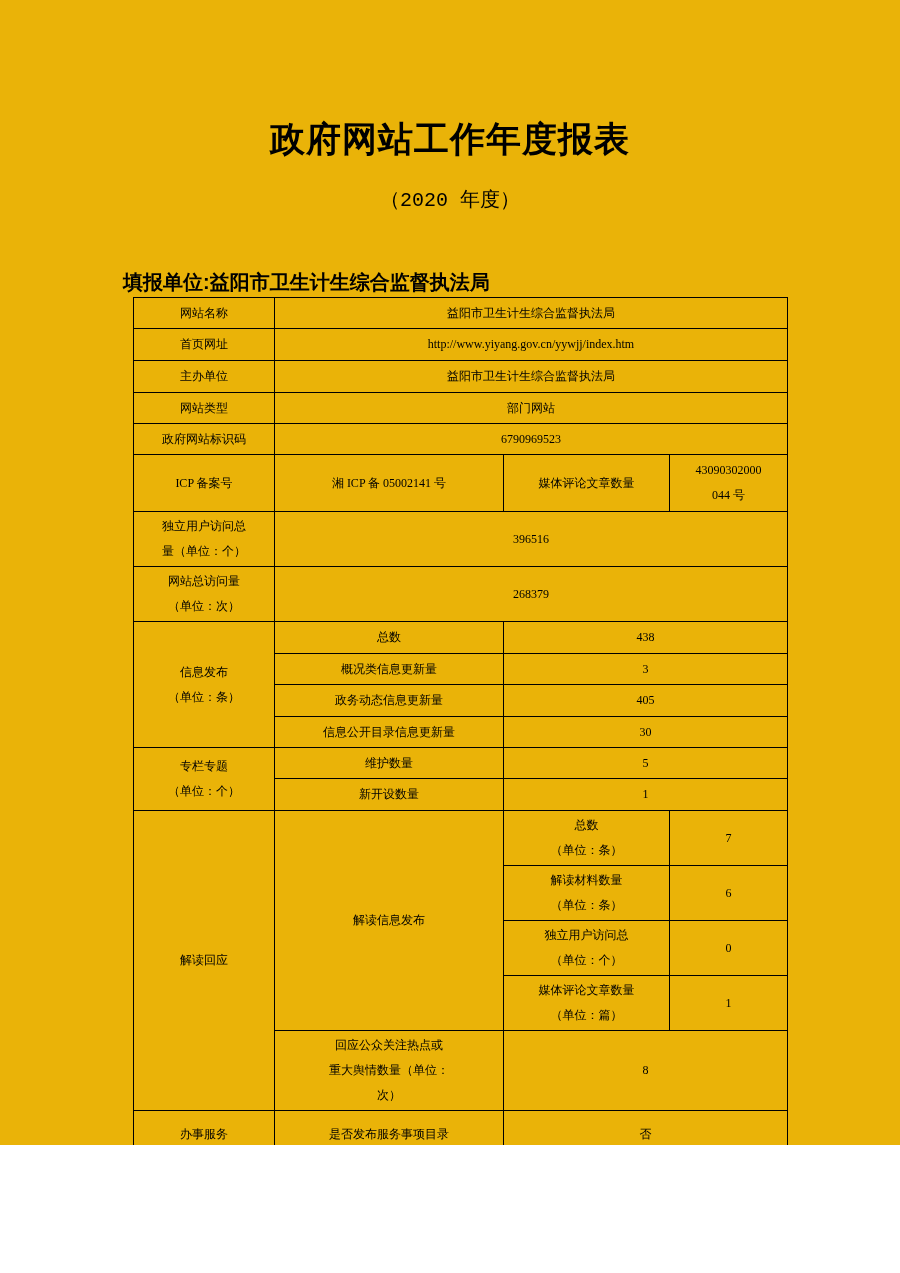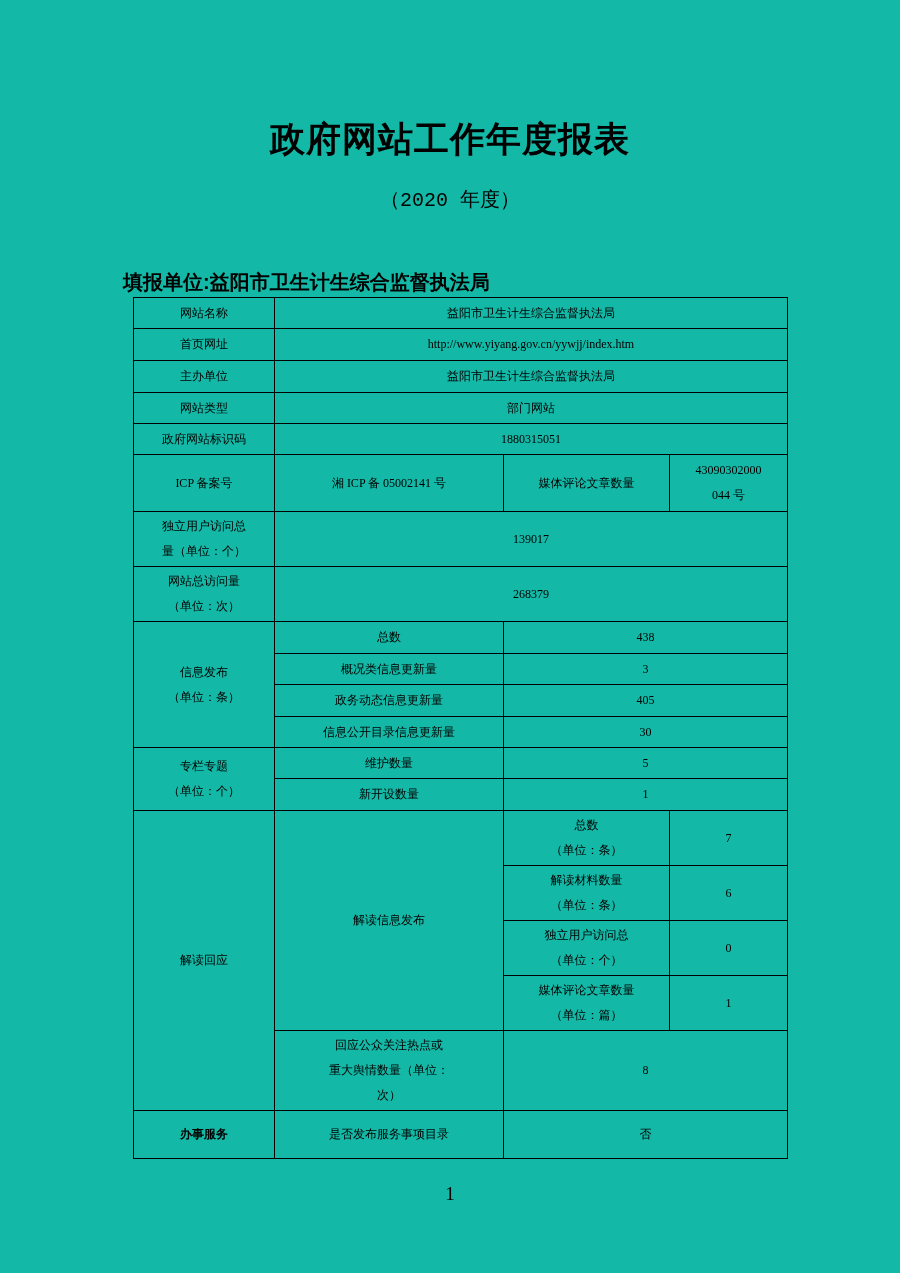--- a/index.html
+++ b/index.html
@@ -1,19 +1,19 @@
 <!DOCTYPE html>
 <html><head>
 <meta charset="utf-8">
 <style>
   html,body{margin:0;padding:0;background:#ffffff;}
   .page{
     position:relative;
-    width:900px;height:1273px;
-    background:#14b8a6;color:#000000;
+    width:900px;height:1145px;
+    background:#eab308;color:#000000;
     font-family:"Liberation Serif","DejaVu Serif",serif;
     overflow:hidden;
   }
   .title{
     position:absolute;top:116px;left:0;width:100%;
     margin:0;text-align:center;
     font-family:"Liberation Sans","DejaVu Sans",sans-serif;
     font-weight:bold;font-size:35px;letter-spacing:1px;
   }
   .subtitle{
@@ -40,21 +40,21 @@
   }
   .c1{width:141px}.c2{width:229px}.c3{width:166px}.c4{width:118px}
   .rh31{height:31px}.rh32{height:32px}.rh57{height:57px}.rh53{height:53px}
   .rh52{height:52px}.rh80{height:80px}.rh48{height:48px}
   .ml{white-space:pre-line;line-height:25px;}
   .ml3{white-space:pre-line;line-height:26px;}
   .url{
     font-family:"Liberation Mono","DejaVu Sans Mono",monospace;
     font-size:16px;
   }
-  .bottom-align{vertical-align:bottom;padding-bottom:8px;font-weight:bold;}
+  .bottom-align{vertical-align:bottom;padding-bottom:8px;}
   .page-number{
     position:absolute;top:1183px;left:0;width:100%;
     text-align:center;font-size:19px;
     font-family:"Liberation Serif","DejaVu Serif",serif;
   }
 </style>
 </head>
 <body>
 
 <div class="page">
@@ -87,35 +87,35 @@
       <td colspan="3">益阳市卫生计生综合监督执法局</td>
     </tr>
 
     <tr class="rh31">
       <td>网站类型</td>
       <td colspan="3">部门网站</td>
     </tr>
 
     <tr class="rh31">
       <td>政府网站标识码</td>
-      <td colspan="3">1880315051</td>
+      <td colspan="3">6790969523</td>
     </tr>
 
     <tr class="rh57">
       <td>ICP 备案号</td>
       <td>湘 ICP 备 05002141 号</td>
       <td>媒体评论文章数量</td>
       <td class="ml">43090302000
 044 号</td>
     </tr>
 
     <tr class="rh53">
       <td class="ml">独立用户访问总
 量（单位：个）</td>
-      <td colspan="3">139017</td>
+      <td colspan="3">396516</td>
     </tr>
 
     <tr class="rh53">
       <td class="ml">网站总访问量
 （单位：次）</td>
       <td colspan="3">268379</td>
     </tr>
 
     <tr class="rh32">
       <td rowspan="4" class="ml">信息发布

